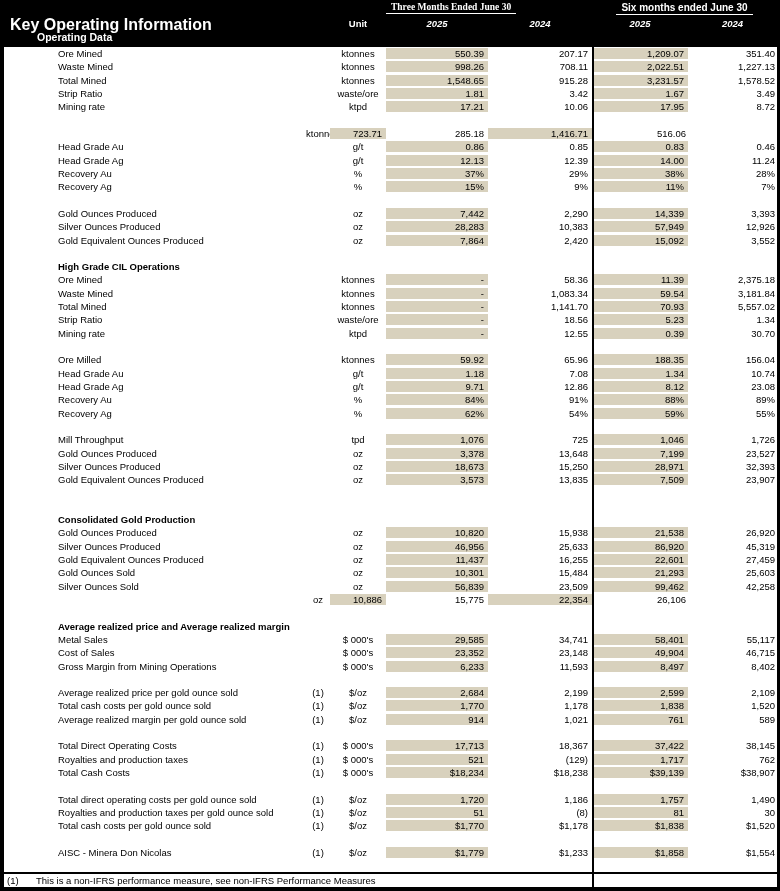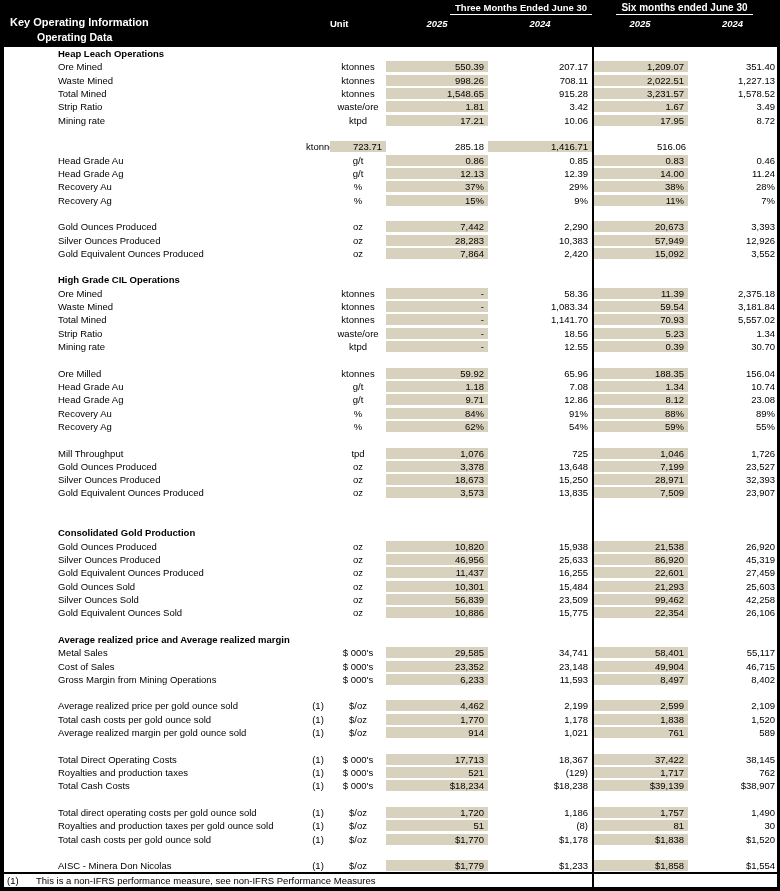--- a/index.html
+++ b/index.html
@@ -7,24 +7,24 @@
   .page {
     position:relative; width:780px; height:891px; box-sizing:border-box;
     background:#fff; color:var(--ink);
     border-left:4px solid #000; border-right:3px solid #000;
     font-family:"Liberation Sans","DejaVu Sans",sans-serif;
     overflow:hidden;
   }
   
   .hdr { position:relative; height:47px; background:#000; color:#fff; }
   .hdr div { position:absolute; white-space:nowrap; }
-  .h-title    { left:6px;  top:16px; font-size:11px;  font-weight:bold; }
+  .h-title    { left:6px;  top:16px; font-size:16px;  font-weight:bold; }
   .h-subtitle { left:33px; top:31px; font-size:10.5px; font-weight:bold; }
-  .h-unit     { left:326px; top:18px; width:56px; font-size:9.5px; font-weight:bold; }
-  .h-g1 { left:382px; top:2px; width:206px; text-align:right; font-size:9.5px; font-weight:bold; }
+  .h-unit     { left:326px; top:18px; width:56px; text-align:center; font-size:9.5px; font-weight:bold; }
+  .h-g1 { left:382px; top:2px; width:206px; text-align:left; font-size:9.5px; font-weight:bold;font-family:Liberation Serif, serif; }
   .h-g2 { left:588px; top:2px; width:185px; text-align:center; font-size:10px; font-weight:bold; }
   .h-g1 span,.h-g2 span { display:inline-block; border-bottom:1px solid #fff; padding:0 5px 1px; }
   .h-y  { top:18px; text-align:center; font-size:9.5px; font-weight:bold;font-style:italic; }
   .h-y1 { left:382px; width:102px; }
   .h-y2 { left:484px; width:104px; }
   .h-y3 { left:588px; width:96px;  }
   .h-y4 { left:684px; width:89px;  }
   
   .tbody { position:relative; }
   .row {
@@ -69,29 +69,20 @@
     <div class="h-g2">
       <span>Six months ended June 30</span>
     </div>
     <div class="h-y h-y1">2025</div>
     <div class="h-y h-y2">2024</div>
     <div class="h-y h-y3">2025</div>
     <div class="h-y h-y4">2024</div>
   </div>
 
   <div class="tbody">
-      <div class="row section">
-        <div class="c label">Heap Leach Operations</div>
-        <div class="c note"></div>
-        <div class="c unit"></div>
-        <div class="c v v1"></div>
-        <div class="c v v2"></div>
-        <div class="c v v3"></div>
-        <div class="c v v4"></div>
-      </div>
       <div class="row">
         <div class="c label">Ore Mined</div>
         <div class="c note"></div>
         <div class="c unit">ktonnes</div>
         <div class="c v v1">550.39</div>
         <div class="c v v2">207.17</div>
         <div class="c v v3">1,209.07</div>
         <div class="c v v4">351.40</div>
       </div>
       <div class="row">
@@ -191,21 +182,21 @@
         <div class="c v v2"></div>
         <div class="c v v3"></div>
         <div class="c v v4"></div>
       </div>
       <div class="row">
         <div class="c label">Gold Ounces Produced</div>
         <div class="c note"></div>
         <div class="c unit">oz</div>
         <div class="c v v1">7,442</div>
         <div class="c v v2">2,290</div>
-        <div class="c v v3">20,673</div>
+        <div class="c v v3">14,339</div>
         <div class="c v v4">3,393</div>
       </div>
       <div class="row">
         <div class="c label">Silver Ounces Produced</div>
         <div class="c note"></div>
         <div class="c unit">oz</div>
         <div class="c v v1">28,283</div>
         <div class="c v v2">10,383</div>
         <div class="c v v3">57,949</div>
         <div class="c v v4">12,926</div>
@@ -447,21 +438,20 @@
       <div class="row">
         <div class="c label">Silver Ounces Sold</div>
         <div class="c note"></div>
         <div class="c unit">oz</div>
         <div class="c v v1">56,839</div>
         <div class="c v v2">23,509</div>
         <div class="c v v3">99,462</div>
         <div class="c v v4">42,258</div>
       </div>
       <div class="row">
-        <div class="c label">Gold Equivalent Ounces Sold</div>
         <div class="c note"></div>
         <div class="c unit">oz</div>
         <div class="c v v1">10,886</div>
         <div class="c v v2">15,775</div>
         <div class="c v v3">22,354</div>
         <div class="c v v4">26,106</div>
       </div>
       <div class="row">
         <div class="c label"></div>
         <div class="c note"></div>
@@ -513,21 +503,21 @@
         <div class="c unit"></div>
         <div class="c v v1"></div>
         <div class="c v v2"></div>
         <div class="c v v3"></div>
         <div class="c v v4"></div>
       </div>
       <div class="row">
         <div class="c label">Average realized price per gold ounce sold</div>
         <div class="c note">(1)</div>
         <div class="c unit">$/oz</div>
-        <div class="c v v1">4,462</div>
+        <div class="c v v1">2,684</div>
         <div class="c v v2">2,199</div>
         <div class="c v v3">2,599</div>
         <div class="c v v4">2,109</div>
       </div>
       <div class="row">
         <div class="c label">Total cash costs per gold ounce sold</div>
         <div class="c note">(1)</div>
         <div class="c unit">$/oz</div>
         <div class="c v v1">1,770</div>
         <div class="c v v2">1,178</div>

